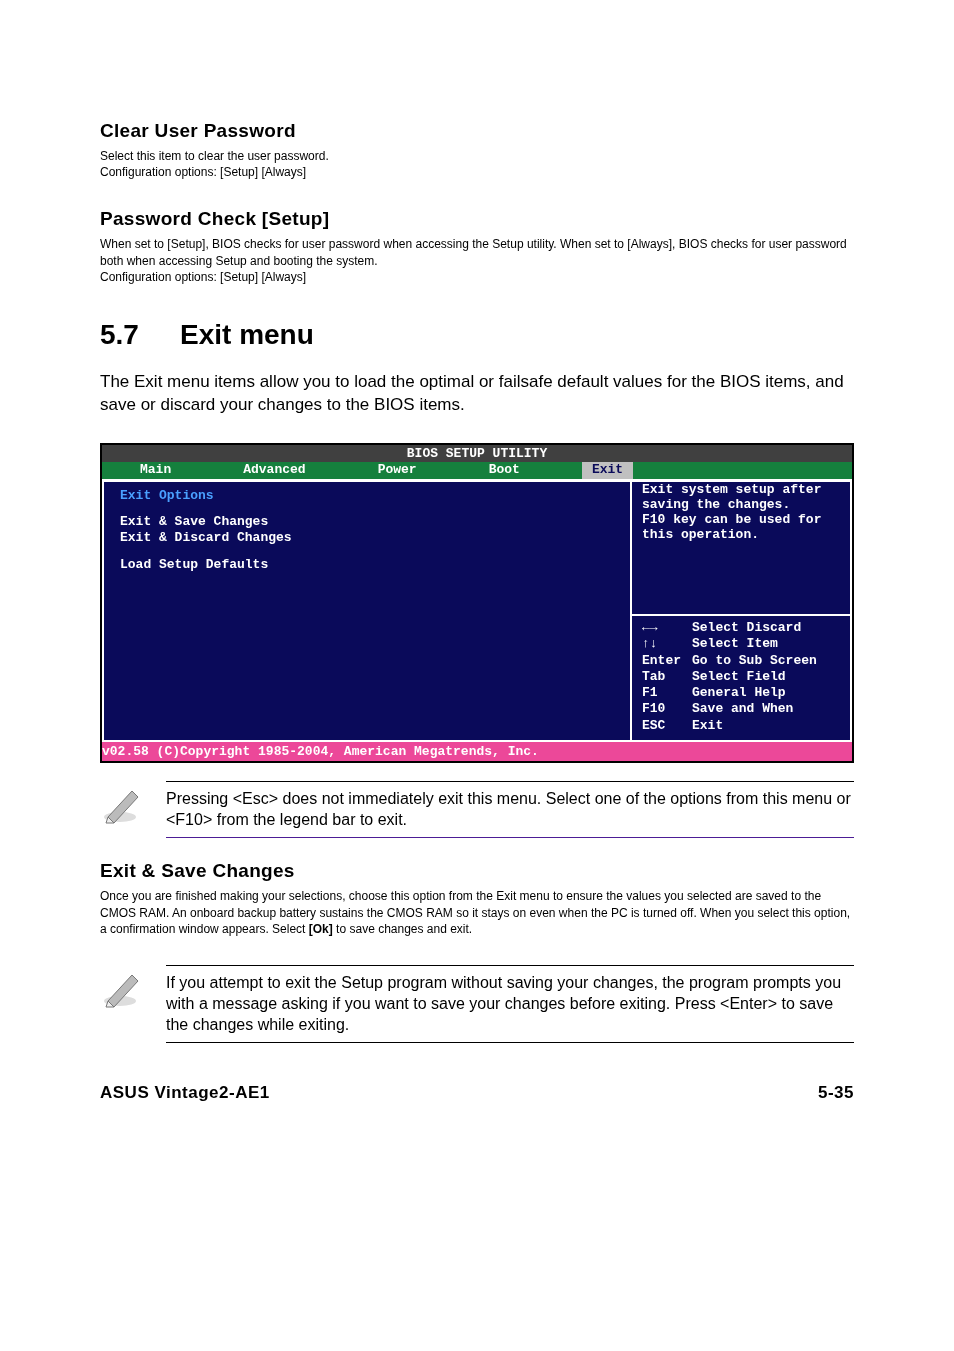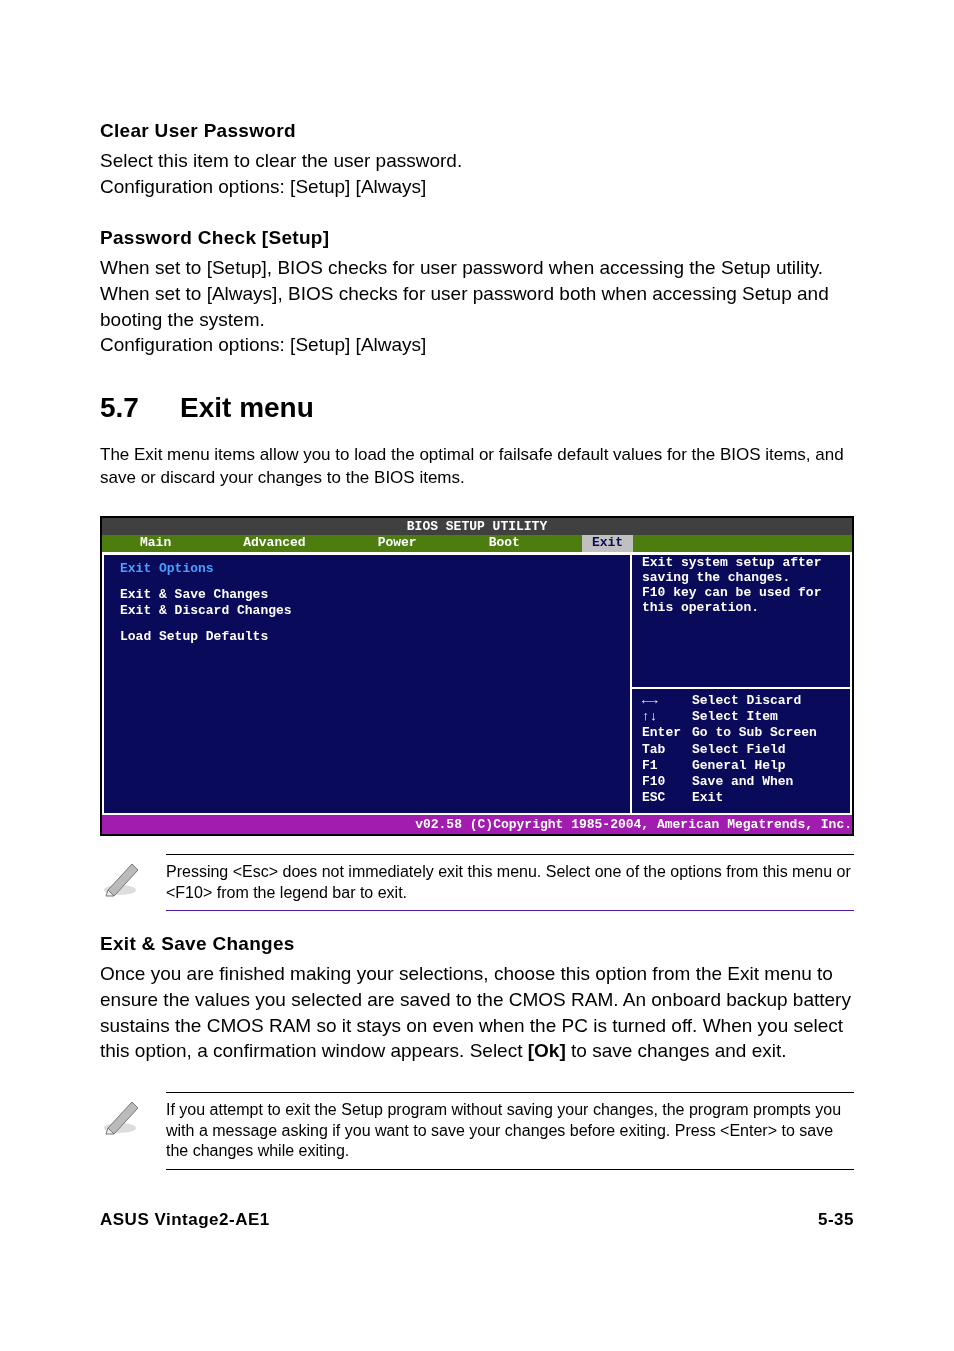--- a/index.html
+++ b/index.html
@@ -15,21 +15,21 @@
     padding: 120px 100px 60px 100px;
     color: #000;
   }
   h3.subsection {
     font-weight: bold;
     font-size: 19px;
     margin-bottom: 6px;
     letter-spacing: 0.3px;
   }
   p.body {
-    font-size: 19px;
+    font-size: 12px;
     line-height: 1.35;
     margin-bottom: 28px;
   }
   h2.section {
     font-size: 28px;
     font-weight: bold;
     margin-top: 34px;
     margin-bottom: 20px;
     font-family: Verdana, Arial, sans-serif;
   }
@@ -54,21 +54,21 @@
   }
   .bios-title {
     text-align: center;
     background: #404040;
     padding: 1px 0;
     font-weight: bold;
   }
   .bios-tabs {
     display: flex;
     padding: 0 28px;
-    background: #4d7c0f;
+    background: #15803d;
   }
   .bios-tab {
     padding: 0 10px 2px 10px;
     margin-right: 52px;
   }
   .bios-tab.selected {
     background: #c0c0c0;
     color: #0a0a5a;
   }
   .bios-body {
@@ -102,22 +102,22 @@
     padding: 4px 10px 6px 10px;
     font-weight: bold;
   }
   .bios-left .grp {
     color: #4aa0ff;
   }
   .bios-left div {
     line-height: 1.25;
   }
   .bios-footer {
-    text-align: right;
-    background: #a21caf;
+    text-align: left;
+    background: #ec4899;
     padding: 2px 0 2px 0;
     font-weight: bold;
   }
   .legend-row {
     display: flex;
     line-height: 1.25;
   }
   .legend-key {
     width: 50px;
   }

